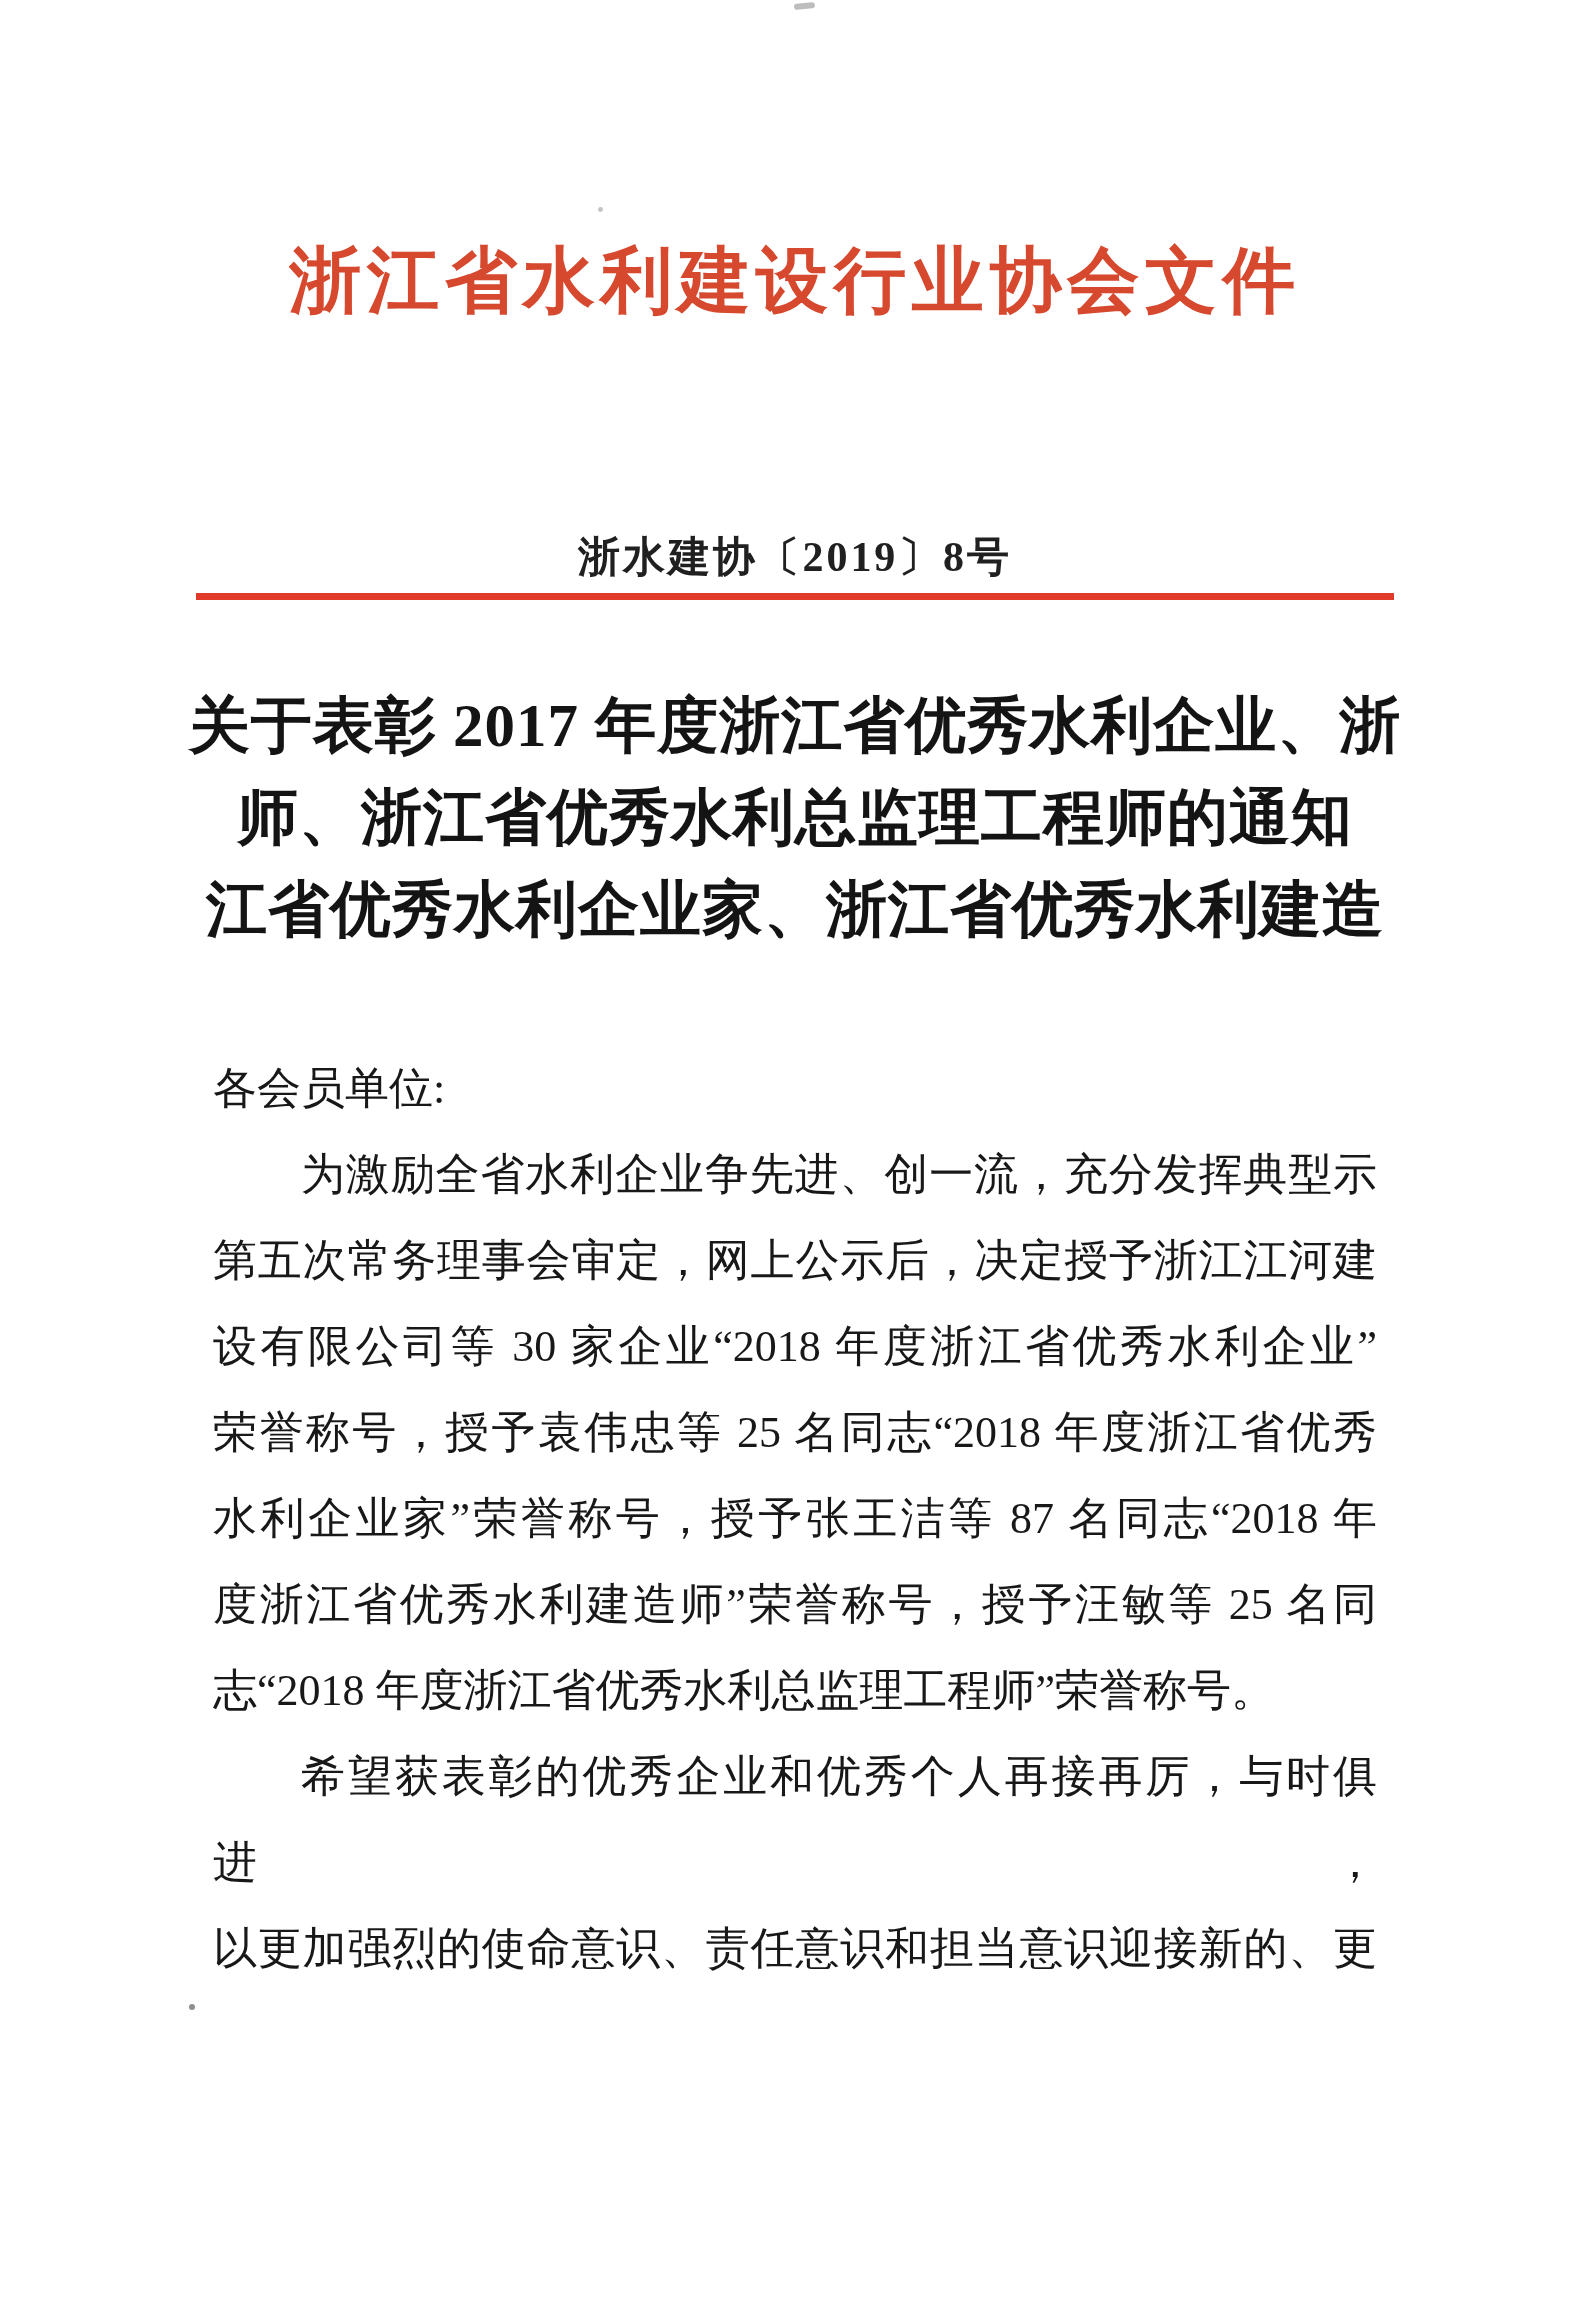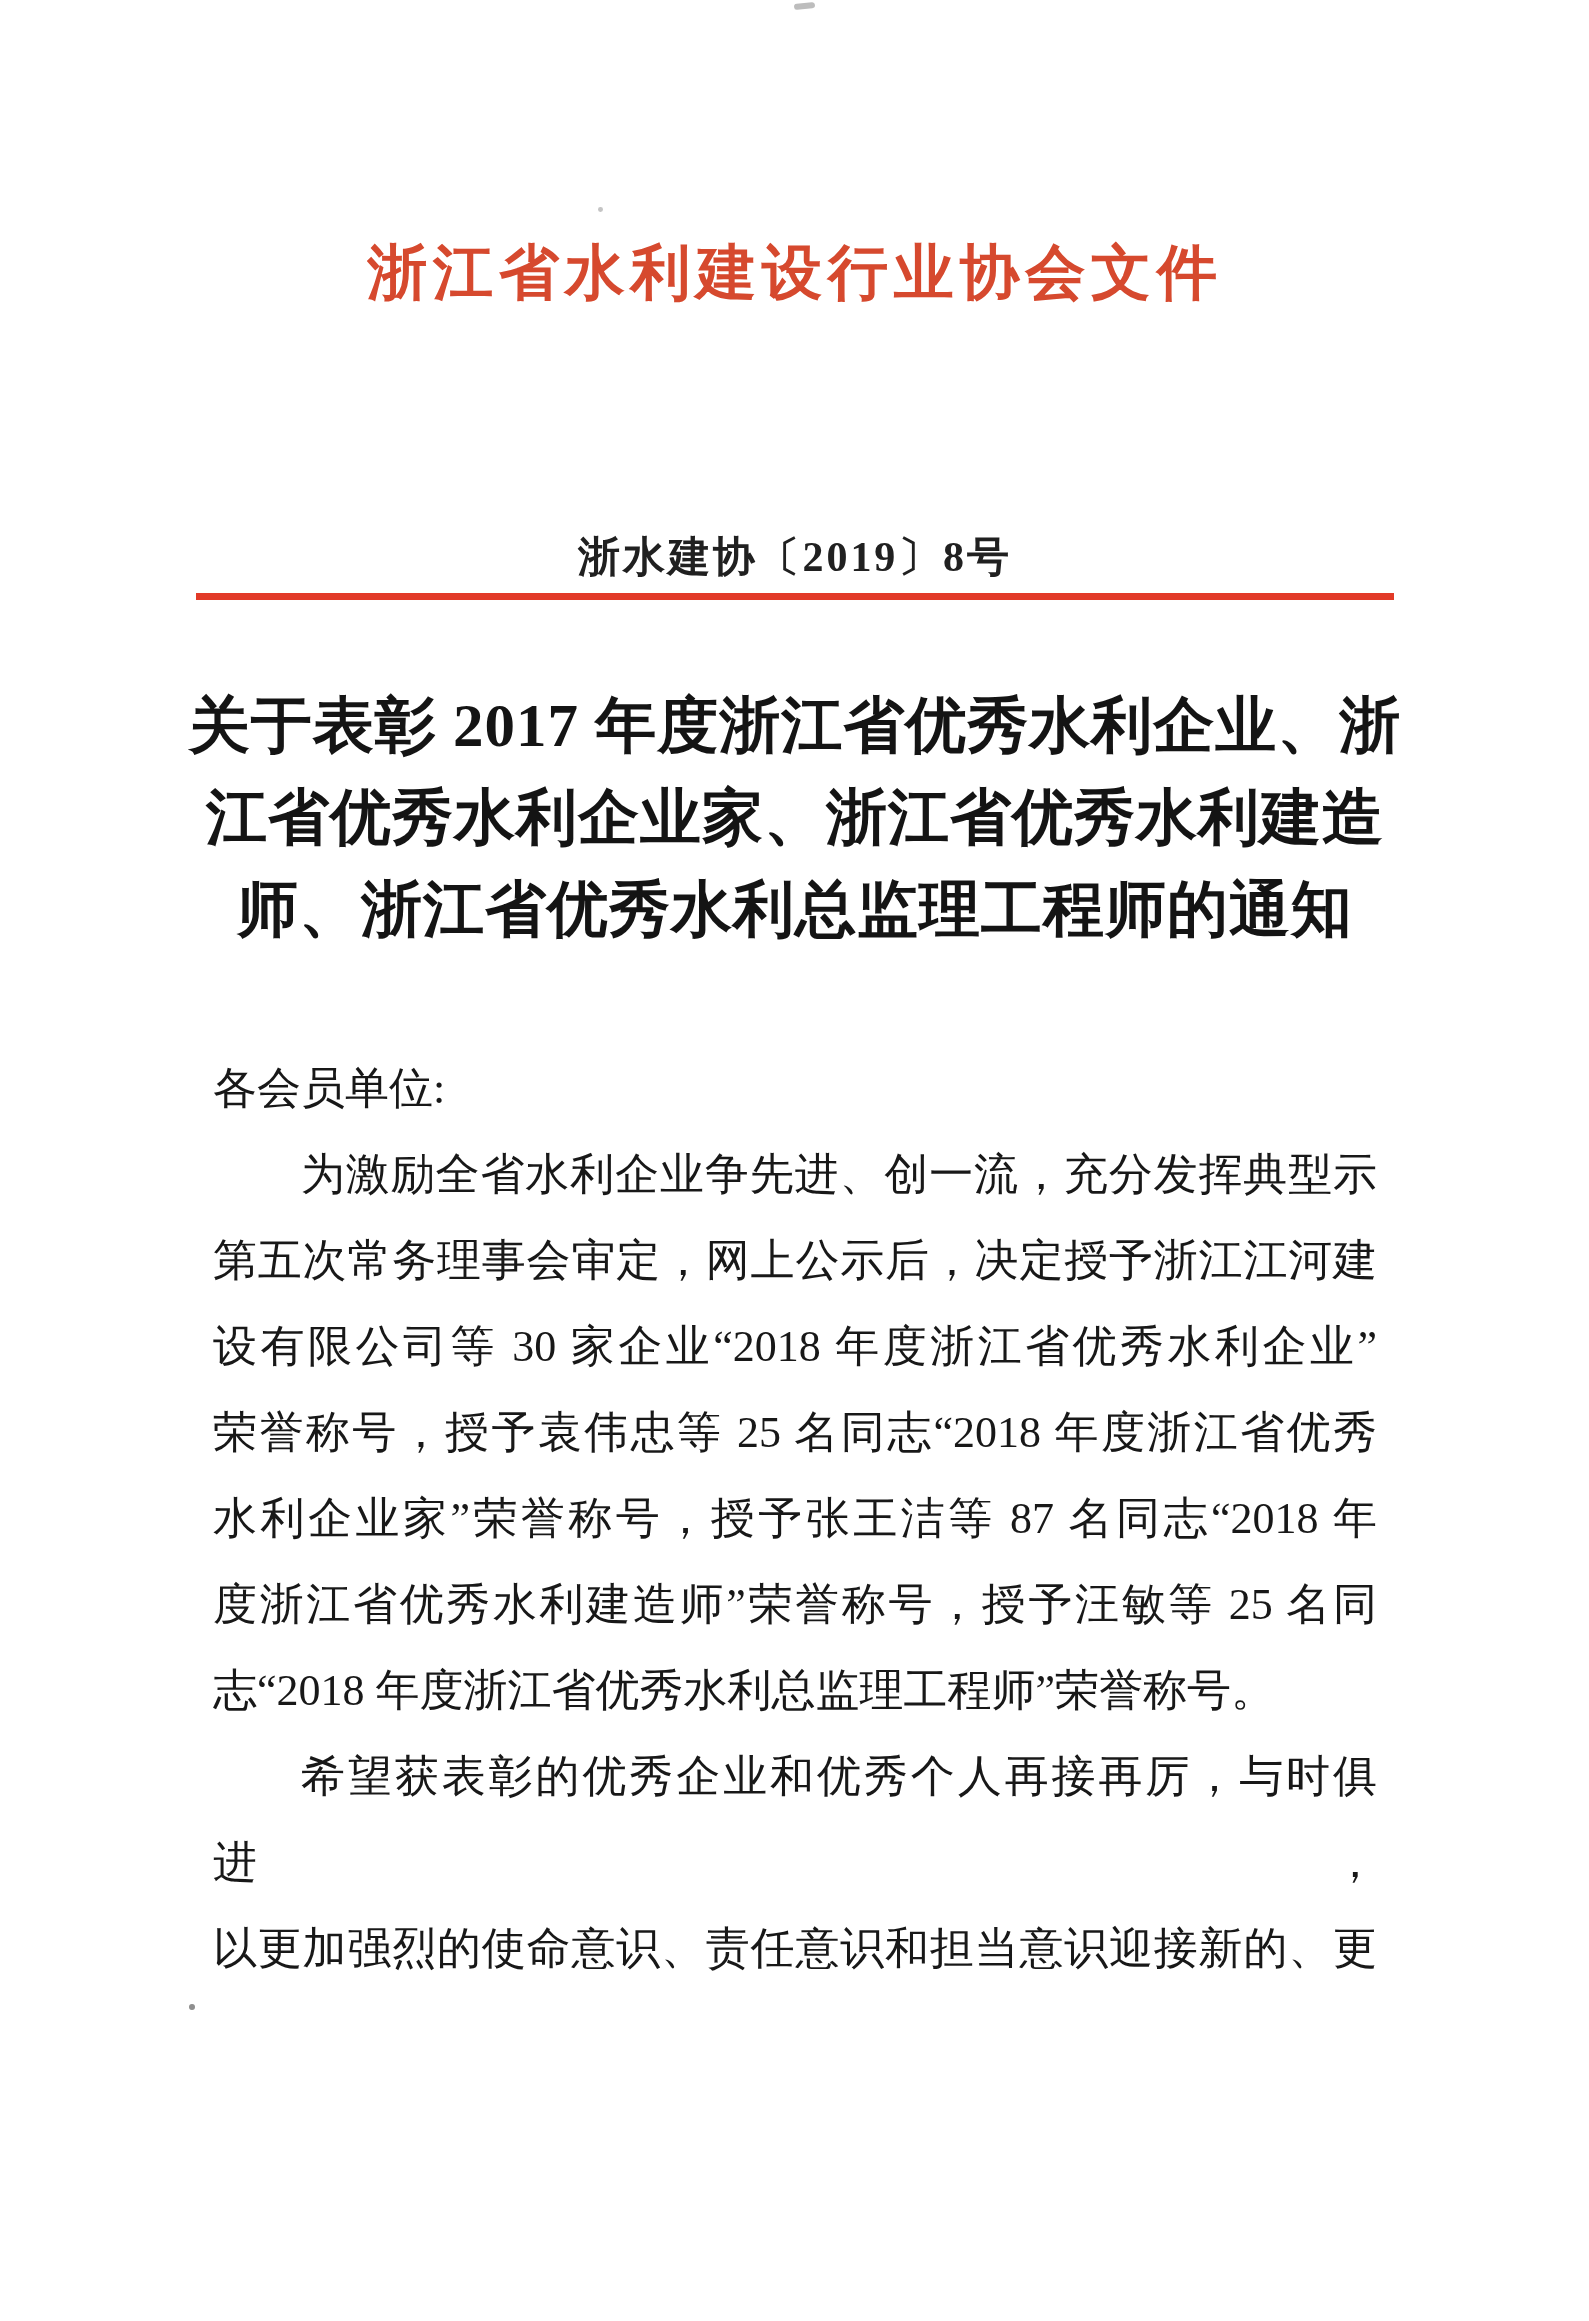--- a/index.html
+++ b/index.html
@@ -12,21 +12,21 @@
     overflow: hidden;
     font-family: "Liberation Serif", "DejaVu Serif", serif;
     color: #1a1a1a;
   }
 
   
   .org-title {
     position: absolute;
     top: 233px; left: 0; right: 0;
     text-align: center;
-    font-size: 60px;
+    font-size: 72px;
     font-weight: bold;
     color: #d6492e;
     letter-spacing: 5.8px;
     white-space: nowrap;
   }
 
   
   .doc-number {
     position: absolute;
     top: 529px; left: 0; right: 0;
@@ -99,22 +99,22 @@
   <div class="artifact dot-bottom"></div>
 
   <div class="org-title">浙江省水利建设行业协会文件</div>
 
   <div class="doc-number">浙水建协〔2019〕8号</div>
 
   <div class="red-rule"></div>
 
   <div class="doc-title">
     <div>关于表彰 2017 年度浙江省优秀水利企业、浙</div>
+    <div>师、浙江省优秀水利总监理工程师的通知</div>
     <div>江省优秀水利企业家、浙江省优秀水利建造</div>
-    <div>师、浙江省优秀水利总监理工程师的通知</div>
   </div>
 
   <div class="body-block">
     <div class="body-line">各会员单位:</div>
     <div class="body-line justify indent">为激励全省水利企业争先进、创一流，充分发挥典型示</div>
     <div class="body-line justify">第五次常务理事会审定，网上公示后，决定授予浙江江河建</div>
     <div class="body-line justify">设有限公司等 30 家企业“2018 年度浙江省优秀水利企业”</div>
     <div class="body-line justify">荣誉称号，授予袁伟忠等 25 名同志“2018 年度浙江省优秀</div>
     <div class="body-line justify">水利企业家”荣誉称号，授予张王洁等 87 名同志“2018 年</div>
     <div class="body-line justify">度浙江省优秀水利建造师”荣誉称号，授予汪敏等 25 名同</div>

